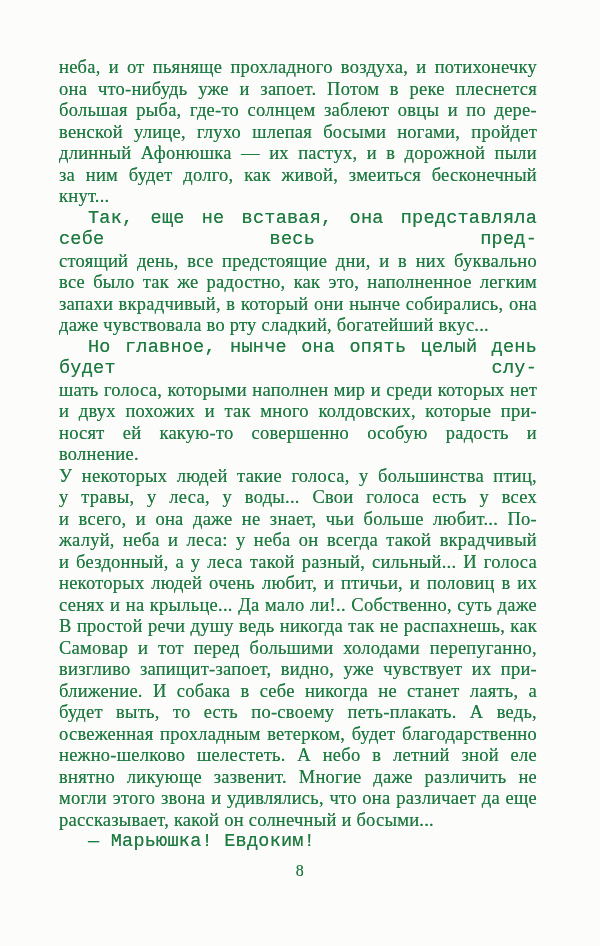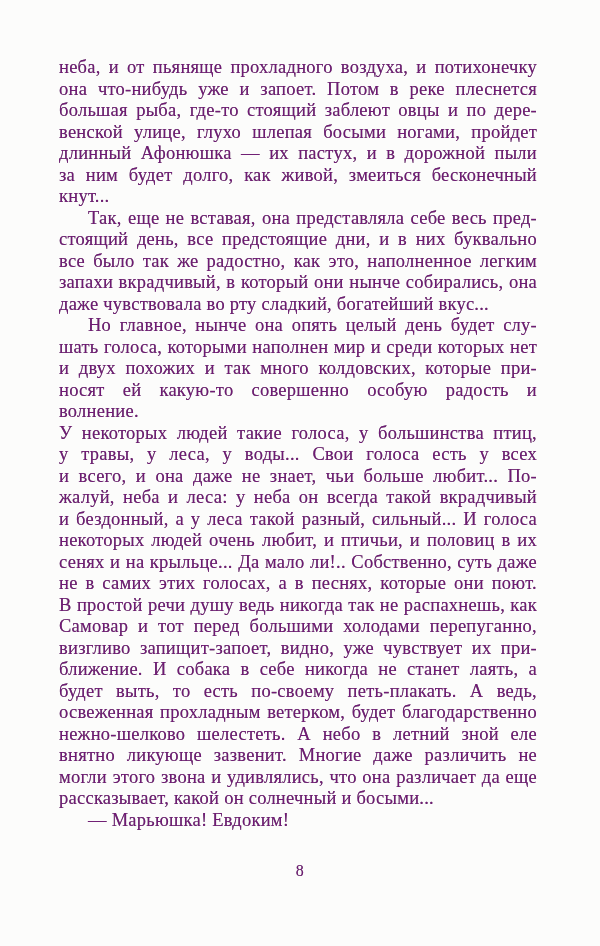--- a/index.html
+++ b/index.html
@@ -7,21 +7,21 @@
     padding: 0;
     background: #fbfbfa;
   }
   .page {
     position: relative;
     width: 600px;
     height: 946px;
     background: #fcfcfb;
     overflow: hidden;
     font-family: "Liberation Serif", "DejaVu Serif", serif;
-    color: #701a75;
+    color: #15803d;
   }
   .text-block {
     position: absolute;
     left: 59px;
     top: 57px;
     width: 478px;
     font-size: 18.5px;
     line-height: 21.5px;
     font-weight: 500;
     letter-spacing: 0.25px;
@@ -35,20 +35,21 @@
     text-align: justify;
     text-align-last: justify;
     text-justify: inter-word;
     white-space: normal;
   }
   .line.last {
     text-align-last: left;
   }
   .para.indent .line:first-child {
     text-indent: 29px;
+    font-family: Liberation Mono, monospace;
   }
   .page-number {
     position: absolute;
     top: 862px;
     left: 0;
     width: 600px;
     text-align: center;
     font-size: 16px;
     font-weight: 500;
     letter-spacing: 0.5px;
@@ -56,21 +57,21 @@
   }
 </style>
 </head>
 <body>
 
 <div class="page">
   <div class="text-block" id="text-block">
       <div class="para">
         <div class="line">неба, и от пьяняще прохладного воздуха, и потихонечку</div>
         <div class="line">она что-нибудь уже и запоет. Потом в реке плеснется</div>
-        <div class="line">большая рыба, где-то стоящий заблеют овцы и по дере-</div>
+        <div class="line">большая рыба, где-то солнцем заблеют овцы и по дере-</div>
         <div class="line">венской улице, глухо шлепая босыми ногами, пройдет</div>
         <div class="line">длинный Афонюшка — их пастух, и в дорожной пыли</div>
         <div class="line">за ним будет долго, как живой, змеиться бесконечный</div>
         <div class="line last">кнут...</div>
       </div>
       <div class="para indent">
         <div class="line">Так, еще не вставая, она представляла себе весь пред-</div>
         <div class="line">стоящий день, все предстоящие дни, и в них буквально</div>
         <div class="line">все было так же радостно, как это, наполненное легким</div>
         <div class="line">запахи вкрадчивый, в который они нынче собирались, она</div>
@@ -81,21 +82,20 @@
         <div class="line">шать голоса, которыми наполнен мир и среди которых нет</div>
         <div class="line">и двух похожих и так много колдовских, которые при-</div>
         <div class="line">носят ей какую-то совершенно особую радость и волнение.</div>
         <div class="line">У некоторых людей такие голоса, у большинства птиц,</div>
         <div class="line">у травы, у леса, у воды... Свои голоса есть у всех</div>
         <div class="line">и всего, и она даже не знает, чьи больше любит... По-</div>
         <div class="line">жалуй, неба и леса: у неба он всегда такой вкрадчивый</div>
         <div class="line">и бездонный, а у леса такой разный, сильный... И голоса</div>
         <div class="line">некоторых людей очень любит, и птичьи, и половиц в их</div>
         <div class="line">сенях и на крыльце... Да мало ли!.. Собственно, суть даже</div>
-        <div class="line">не в самих этих голосах, а в песнях, которые они поют.</div>
         <div class="line">В простой речи душу ведь никогда так не распахнешь, как</div>
         <div class="line">Самовар и тот перед большими холодами перепуганно,</div>
         <div class="line">визгливо запищит-запоет, видно, уже чувствует их при-</div>
         <div class="line">ближение. И собака в себе никогда не станет лаять, а</div>
         <div class="line">будет выть, то есть по-своему петь-плакать. А ведь,</div>
         <div class="line">освеженная прохладным ветерком, будет благодарственно</div>
         <div class="line">нежно-шелково шелестеть. А небо в летний зной еле</div>
         <div class="line">внятно ликующе зазвенит. Многие даже различить не</div>
         <div class="line">могли этого звона и удивлялись, что она различает да еще</div>
         <div class="line last">рассказывает, какой он солнечный и босыми...</div>

